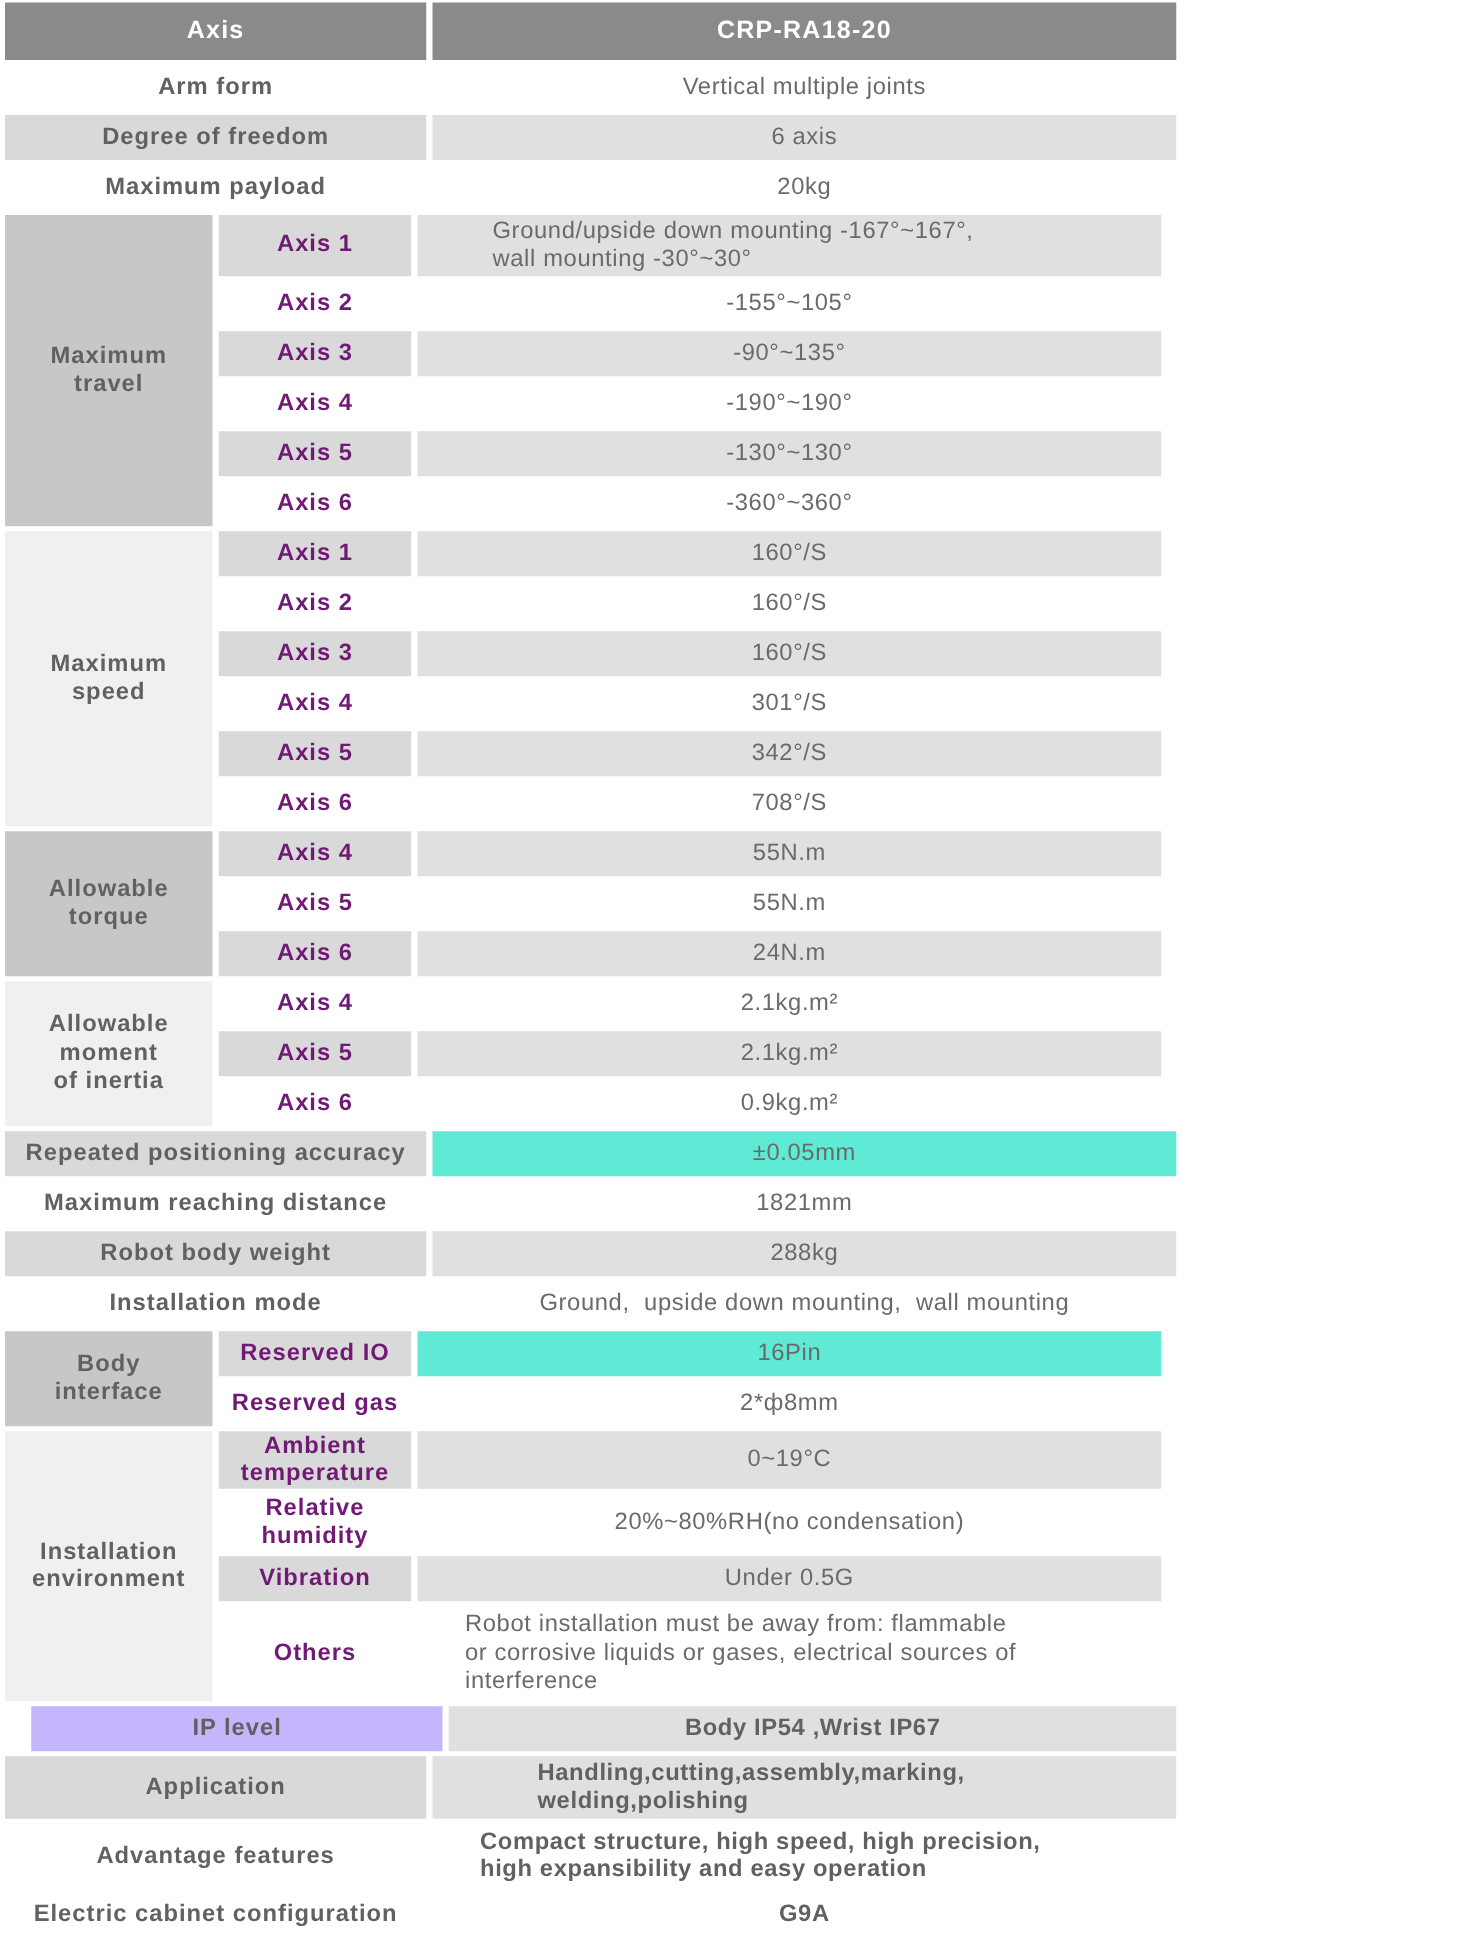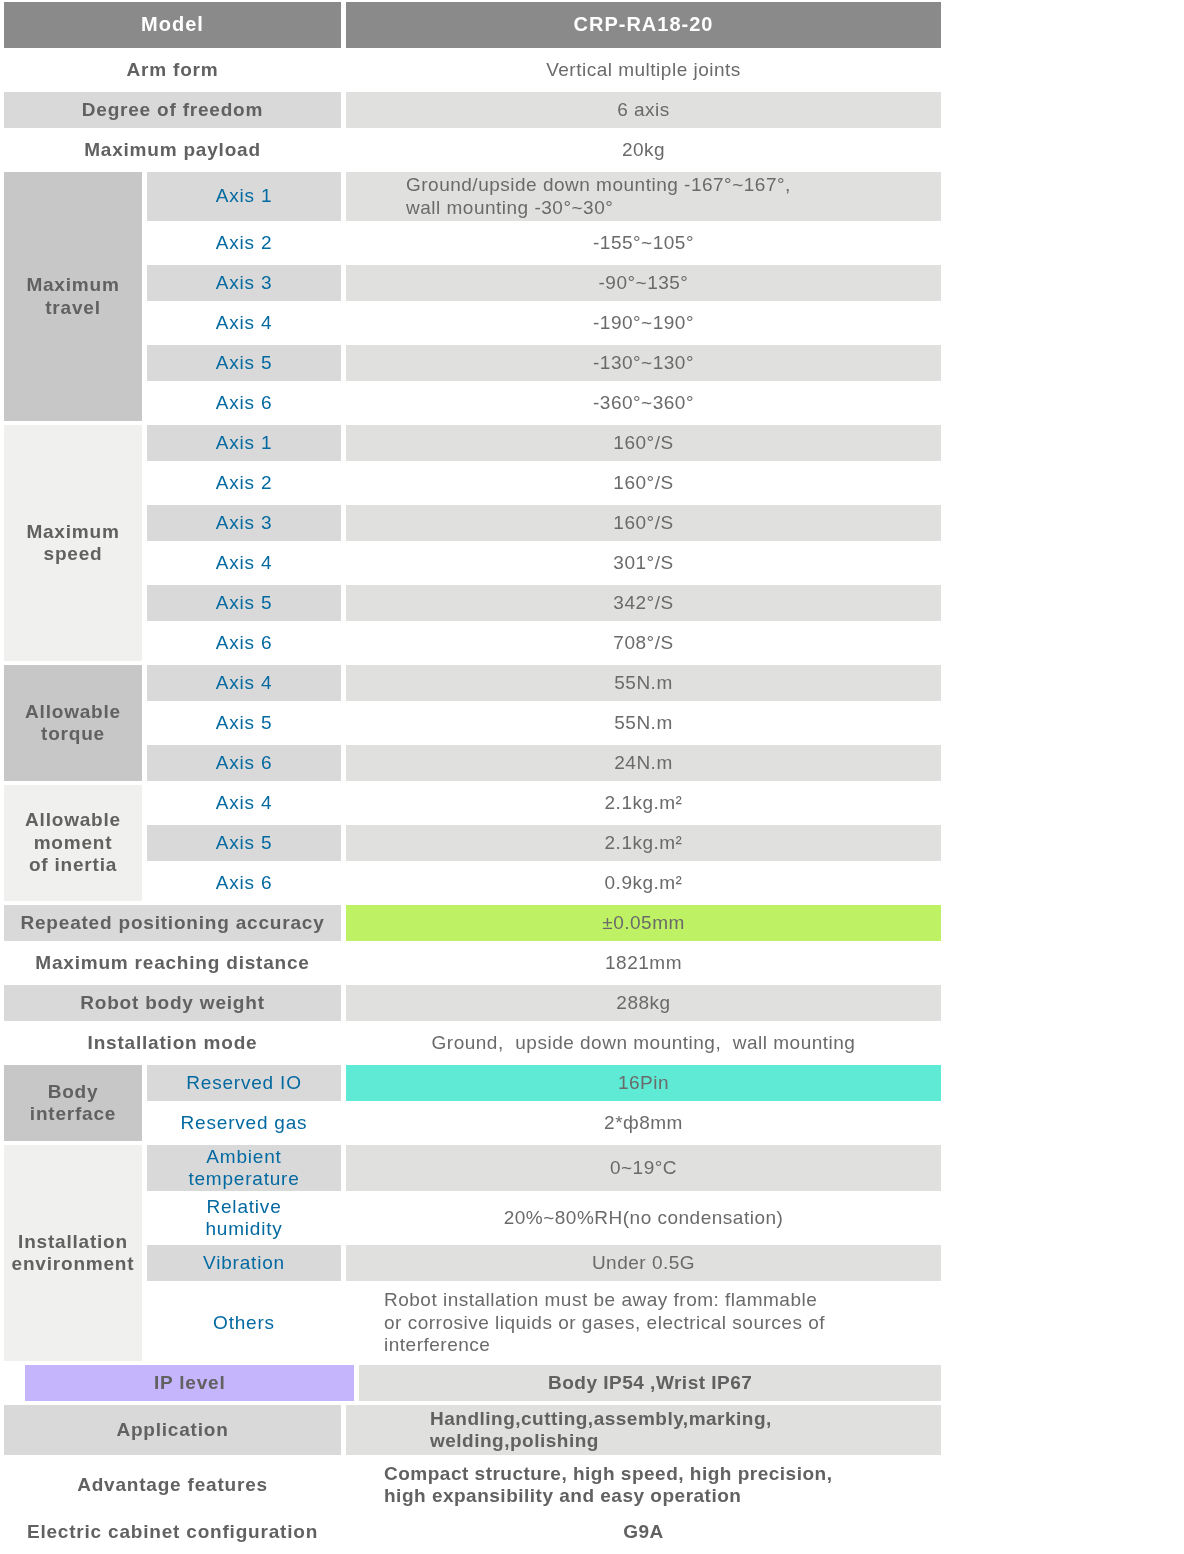--- a/index.html
+++ b/index.html
@@ -8,21 +8,21 @@
   .tbl { display:flex; flex-direction:column; gap:4px; width:937px; }
 
   .row { display:flex; gap:5px; height:36px; }
   .h46 { height:46px; } .h49 { height:49px; } .h76 { height:76px; }
   .h52 { height:52px; } .h50 { height:50px; } .h34 { height:34px; }
 
   .cell { display:flex; align-items:center; justify-content:center;
           text-align:center; white-space:pre-wrap; line-height:1.18;
           font-size:19px; color:#6a6a6a; letter-spacing:0.5px; }
   .lbl  { width:337px; font-weight:bold; color:#616161; letter-spacing:0.8px; }
-  .axis { width:194px; font-weight:normal; color:#0369a1; letter-spacing:0.8px; }
+  .axis { width:154px; font-weight:bold; color:#701a75; letter-spacing:0.8px; }
   .val  { width:595px; }
 
   .head { background:#8a8a8a; color:#ffffff; font-weight:bold; font-size:20px; letter-spacing:1px; }
   .lg  { background:#d9d9d9; }          
   .vg  { background:#e0e0de; }          
 
   .grp { display:flex; gap:5px; }
   .grows { display:flex; flex-direction:column; gap:4px; }
   .gcell { width:166px; font-weight:bold; color:#616161; letter-spacing:0.8px; }
   .gdark  { background:#c7c7c7; }
@@ -32,21 +32,21 @@
   .pl80 { padding-left:60px; } .pl38 { padding-left:38px; } .pl84 { padding-left:84px; }
   .bold { font-weight:bold; color:#616161; }
 </style>
 </head>
 <body>
 
 <div class="page">
   <div class="tbl">
 
     <div class="row h46">
-      <div class="cell lbl head" style="background: rgb(138, 138, 138);">Model</div>
+      <div class="cell lbl head" style="background: rgb(138, 138, 138);">Axis</div>
       <div class="cell val head" style="background: rgb(138, 138, 138);">CRP-RA18-20</div>
     </div>
 
     <div class="row">
       <div class="cell lbl">Arm form</div>
       <div class="cell val">Vertical multiple joints</div>
     </div>
     <div class="row">
       <div class="cell lbl lg" style="background: rgb(217, 217, 217);">Degree of freedom</div>
       <div class="cell val vg" style="background: rgb(224, 224, 222);">6 axis</div>
@@ -153,21 +153,21 @@
         </div>
         <div class="row">
           <div class="cell axis">Axis 6</div>
           <div class="cell val">0.9kg.m²</div>
         </div>
       </div>
     </div>
 
     <div class="row">
       <div class="cell lbl lg" style="background: rgb(217, 217, 217);">Repeated positioning accuracy</div>
-      <div class="cell val vg" style="background: #bef264;">±0.05mm</div>
+      <div class="cell val vg" style="background: #5eead4;">±0.05mm</div>
     </div>
     <div class="row">
       <div class="cell lbl">Maximum reaching distance</div>
       <div class="cell val">1821mm</div>
     </div>
     <div class="row">
       <div class="cell lbl lg" style="background: rgb(217, 217, 217);">Robot body weight</div>
       <div class="cell val vg" style="background: rgb(224, 224, 222);">288kg</div>
     </div>
     <div class="row">

